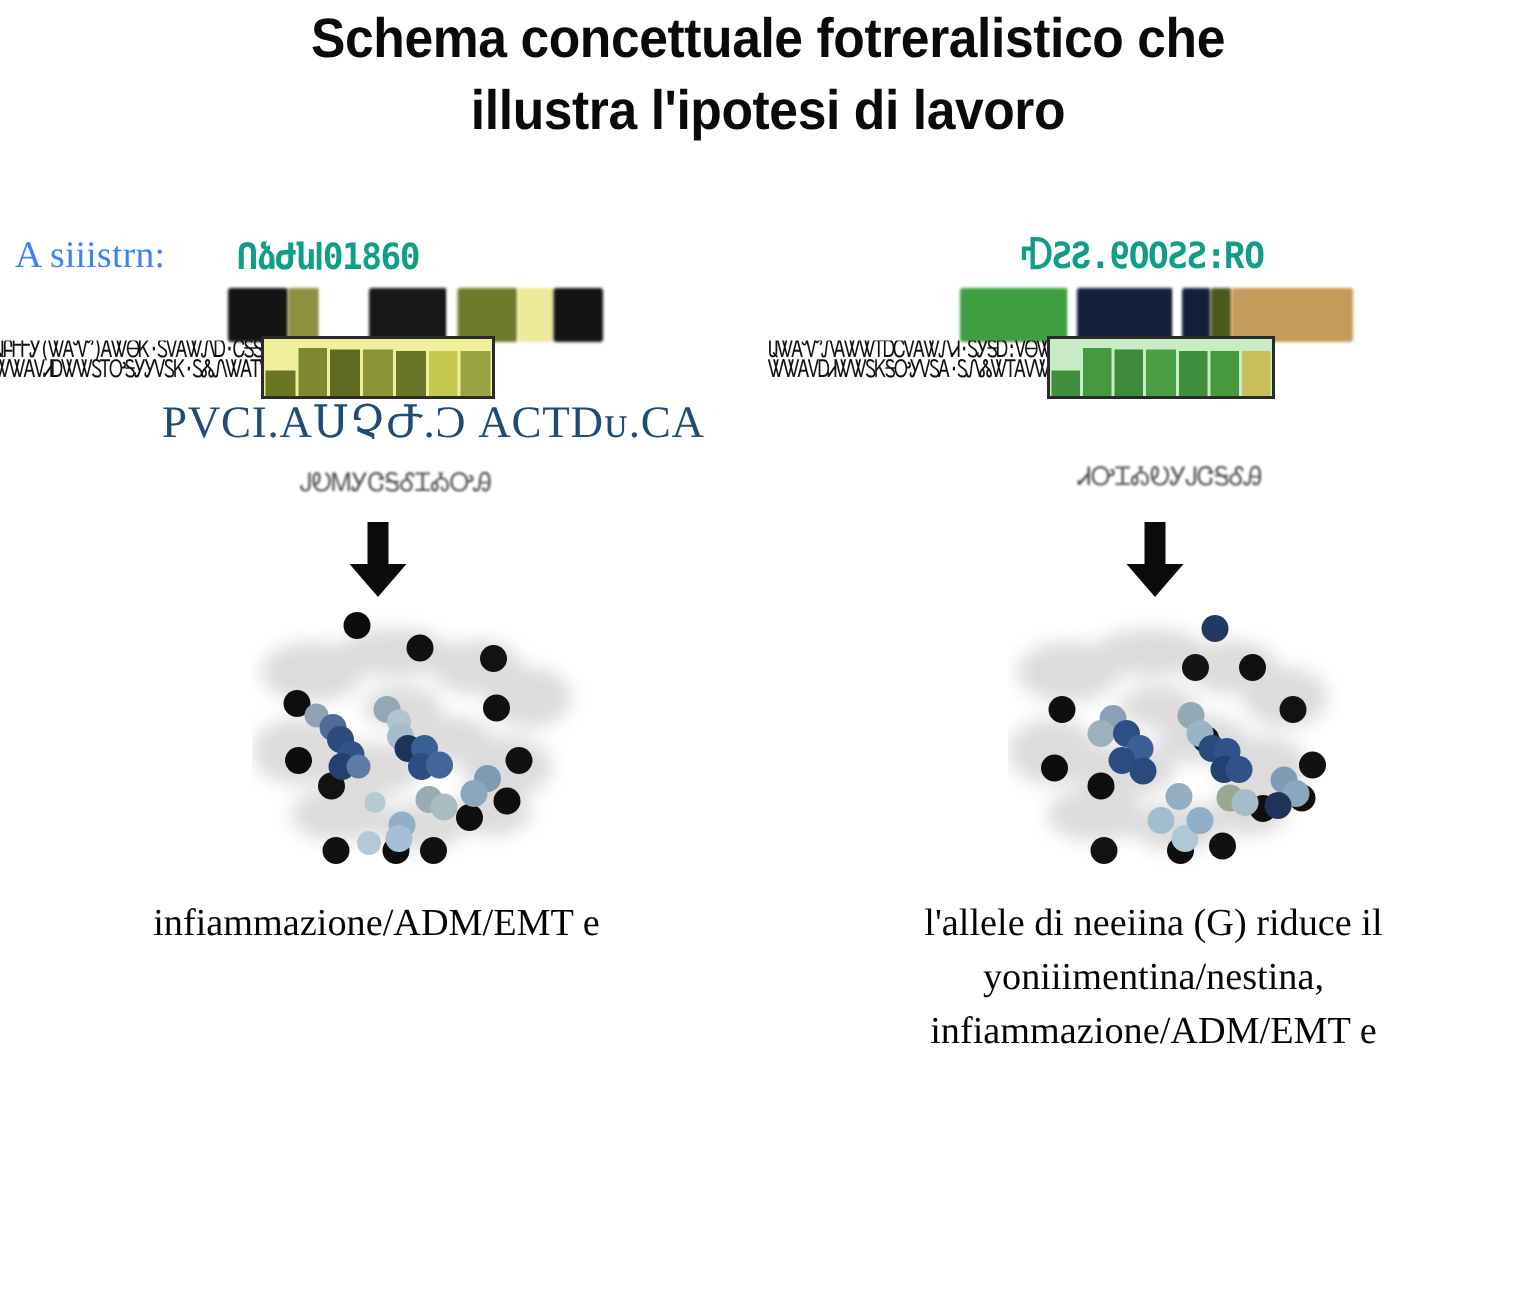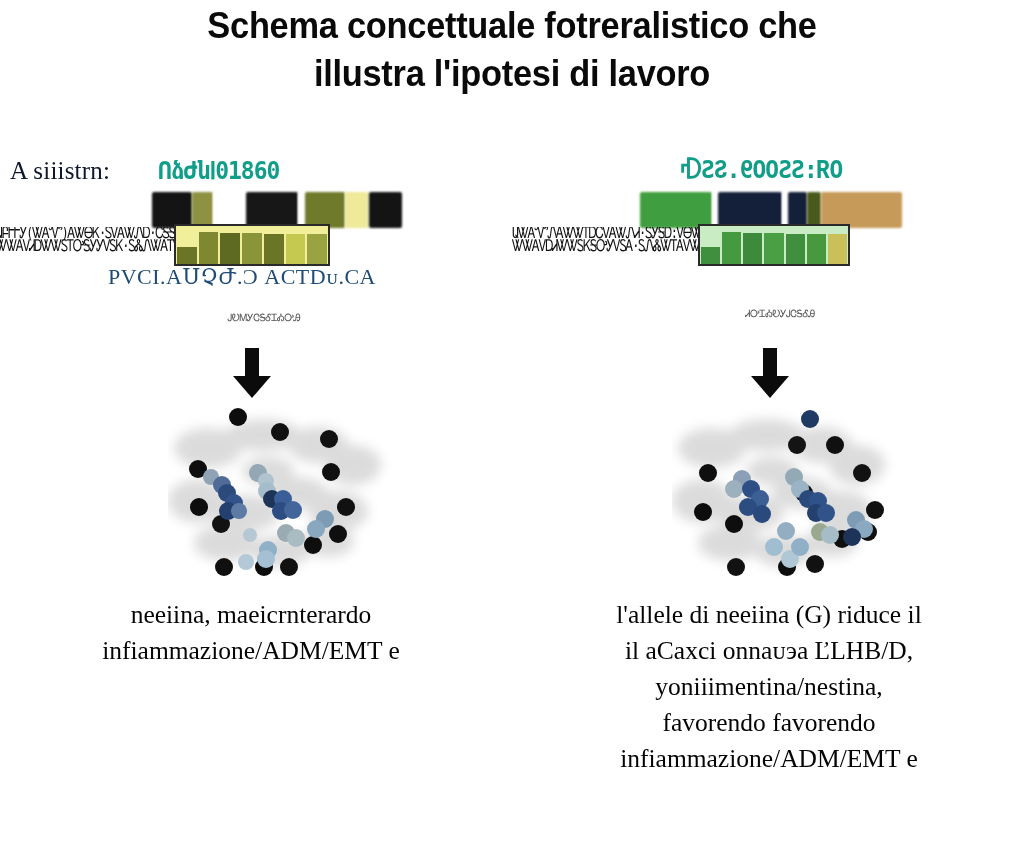--- a/index.html
+++ b/index.html
@@ -36,21 +36,21 @@
   #title .t-line { display: block; white-space: nowrap; }
 
   
   #left-label {
     position: absolute;
     left: 10px;
     top: 156px;
     font-size: 25px;
     line-height: 30px;
     letter-spacing: 0.2px;
-    color: #0f172a;
+    color: #3b82f6;
     filter: blur(0.22px);
   }
 
   
   .panel { position: absolute; top: 140px; width: 512px; height: 460px; }
   #panel-left  { left: 0px; }
   #panel-right { left: 512px; }
 
   
   .variant-id {
@@ -110,21 +110,21 @@
   #hl-left  { left: 174px; width: 152px; background: #f2ef9a; }
   #hl-right { left: 698px; width: 148px; background: #c9ecc4; }
   .peak { flex: 1; margin: 0 1px; }
 
   
   .mini-seq {
     position: absolute;
     width: 160px;
     text-align: center;
     font-family: "DejaVu Sans Mono", "Liberation Mono", monospace;
-    font-size: 10px;
+    font-size: 17px;
     letter-spacing: -0.5px;
     color: #555;
     filter: blur(0.7px);
     white-space: nowrap;
     overflow: hidden;
   }
   #mini-left  { left: 184px; top: 312px; }
   #mini-right { left: 700px; top: 308px; }
 
   
@@ -134,21 +134,21 @@
 
   
   .cell { position: absolute; width: 230px; height: 190px; }
   #cell-left  { left: 168px; top: 393px; }
   #cell-right { left: 672px; top: 393px; }
 
   
   .protein-label {
     position: absolute;
     font-family: "Liberation Serif", "DejaVu Serif", serif;
-    font-size: 22px;
+    font-size: 30px;
     letter-spacing: 0.5px;
     color: #1f4b77;
     white-space: nowrap;
     filter: blur(0.5px);
   }
   #protein-left { left: 108px; top: 264px; }
 
   
   .caption {
     position: absolute;
@@ -263,21 +263,20 @@
       <circle cx="148" cy="136" r="9" fill="#89a7be"></circle>
       <circle cx="118" cy="140" r="9" fill="#9aacb2"></circle>
       <circle cx="128" cy="145" r="9" fill="#a8bcc2"></circle>
       <circle cx="82" cy="142" r="7" fill="#b6c8d4"></circle>
       <circle cx="100" cy="157" r="9" fill="#8fb0c6"></circle>
       <circle cx="98" cy="166" r="9" fill="#a4c0d2"></circle>
       <circle cx="78" cy="169" r="8" fill="#b4c9d8"></circle>
     </svg></div>
 
 <div class="caption" id="caption-left">
-    <span class="c-line garble">neeiina, mаеіcrnterаrdo</span>
     <span class="c-line garble">infiammazione/ADM/EMT e</span>
   </div>
 
 <div class="panel" id="panel-right"></div>
 
 <div class="variant-id" id="variant-right">ОЯ:ЅЅОО9.ՏЅႧ</div>
 
 <div class="track" id="track-right">
     <div class="blk" style="flex: 26 1 0%; background: rgb(63, 158, 63);"></div>
     <div class="blk" style="flex: 2 1 0%; background: rgb(255, 255, 255);"></div>
@@ -363,17 +362,15 @@
       <circle cx="158" cy="142" r="9" fill="#a6bcc6"></circle>
       <circle cx="180" cy="144" r="9" fill="#1d3358"></circle>
       <circle cx="114" cy="138" r="9" fill="#93aec2"></circle>
       <circle cx="102" cy="154" r="9" fill="#a1bdd0"></circle>
       <circle cx="118" cy="166" r="9" fill="#b0c7d6"></circle>
       <circle cx="128" cy="154" r="9" fill="#8fb0c6"></circle>
     </svg></div>
 
 <div class="caption" id="caption-right">
     <span class="c-line garble">l'allele di neeiina (G) riduce il</span>
-    <span class="c-line garble">il aСаxсi оnnaᴜэа ĽLHB/D,</span>
     <span class="c-line garble">yoniiimentina/nestina,</span>
-    <span class="c-line garble">favorendo favorendo</span>
     <span class="c-line garble">infiammazione/ADM/EMT e</span>
   </div>
 
 </body></html>

